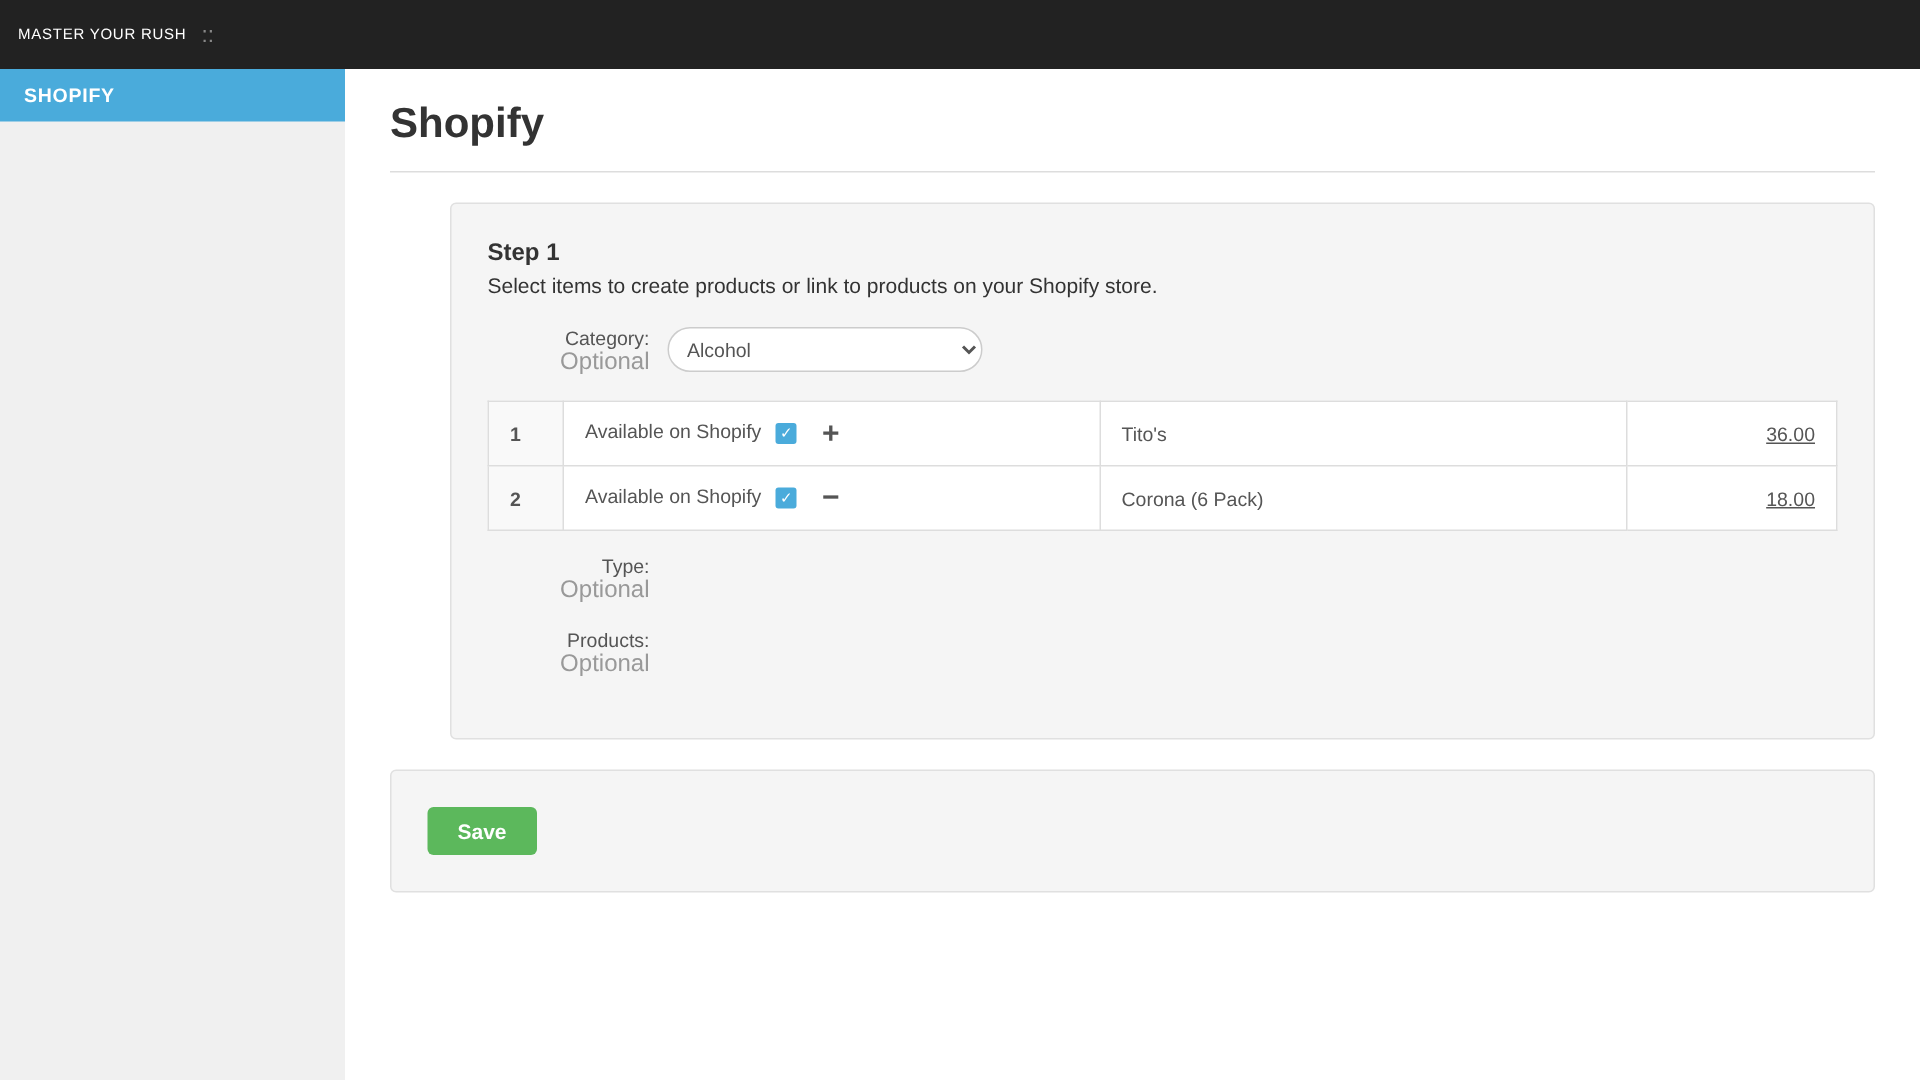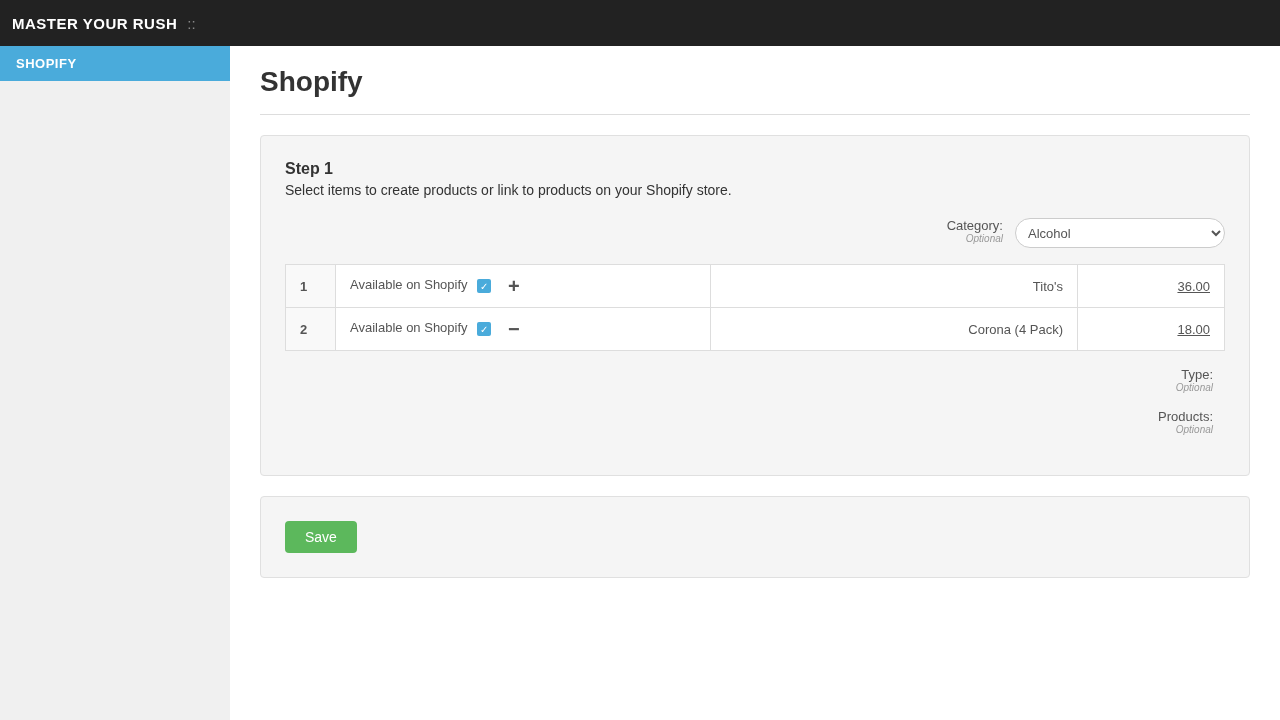--- a/index.html
+++ b/index.html
@@ -9,22 +9,22 @@
     #header {
       background: #222;
       color: #fff;
       display: flex;
       align-items: center;
       padding: 0 12px;
       height: 46px;
       gap: 10px;
     }
     #header-title {
-      font-size: 15px;
-      font-weight: bold;
+      font-size: 10px;
+      font-weight: normal;
       letter-spacing: 0.5px;
       white-space: nowrap;
     }
     #header-separator {
       color: #888;
       font-size: 15px;
     }
     #header-dropdown {
       background: #fff;
       border: 1px solid #ccc;
@@ -83,57 +83,56 @@
       margin-bottom: 20px;
     }
 
     
     .step-card {
       background: #f5f5f5;
       border: 1px solid #e0e0e0;
       border-radius: 4px;
       padding: 24px;
       margin-bottom: 20px;
+      margin-left: 40px;
     }
 
     .step-title {
       font-size: 16px;
       font-weight: bold;
       color: #333;
       margin-bottom: 4px;
     }
 
     .step-desc {
       font-size: 14px;
       color: #333;
       margin-bottom: 20px;
     }
 
     
     .form-row {
       display: flex;
       align-items: flex-start;
       margin-bottom: 16px;
-      justify-content: flex-end;
     }
     .form-label-group {
       width: 120px;
       text-align: right;
       padding-right: 12px;
       flex-shrink: 0;
     }
     .form-label {
       font-size: 13px;
       color: #555;
       display: block;
     }
     .form-optional {
-      font-size: 10px;
+      font-size: 16px;
       color: #999;
-      font-style: italic;
       display: block;
     }
     .form-control {
       background: #fff;
       border: 1px solid #ccc;
       border-radius: 15px;
       padding: 5px 24px 5px 8px;
       font-size: 13px;
       appearance: auto;
       min-width: 210px;
@@ -160,21 +159,20 @@
       background: #f9f9f9;
       font-weight: bold;
       color: #555;
     }
     .items-table td.label-col {
       min-width: 200px;
     }
     .items-table td.name-col {
       min-width: 200px;
       color: #555;
-      text-align: right;
     }
     .items-table td.price-col {
       text-align: right;
       min-width: 80px;
       color: #555;
       text-decoration: underline;
     }
     .available-text {
       display: inline;
       margin-right: 6px;
@@ -236,21 +234,21 @@
     }
 
     .btn-save {
       background: #5cb85c;
       color: #fff;
       border: none;
       border-radius: 4px;
       padding: 8px 20px;
       font-size: 14px;
       cursor: pointer;
-      font-weight: normal;
+      font-weight: bold;
     }
   </style>
 </head>
 <body>
 
 <div id="header">
   <span id="header-title">MASTER YOUR RUSH</span>
   <span id="header-separator">::</span>
 </div>
 
@@ -300,21 +298,21 @@
 
           <tr>
             <td class="num-col">
               <span>2</span>
             </td>
             <td class="label-col">
               <span class="available-text">Available on Shopify</span>
               <span class="checkbox-icon"></span>
               <button class="btn-minus">−</button>
             </td>
-            <td class="name-col">Corona (4 Pack)</td>
+            <td class="name-col">Corona (6 Pack)</td>
             <td class="price-col">18.00</td>
           </tr>
         </tbody>
       </table>
 
       <div class="form-row">
         <div class="form-label-group">
           <span class="form-label">Type:</span>
           <span class="form-optional">Optional</span>
         </div>

